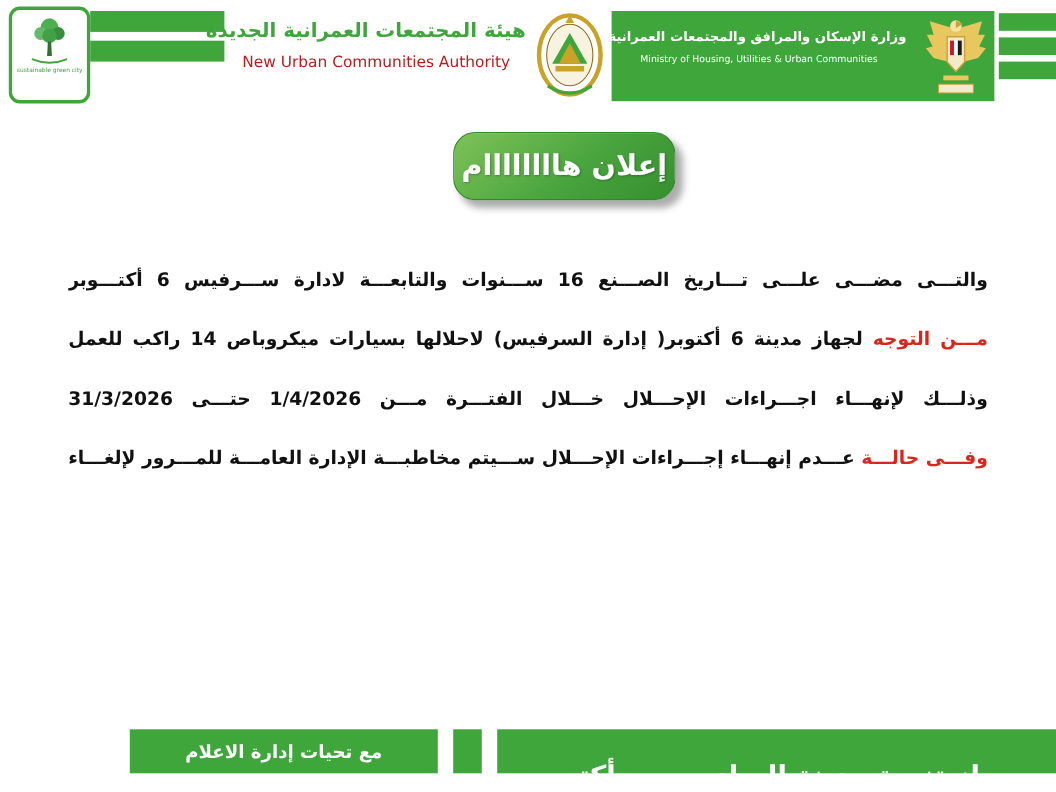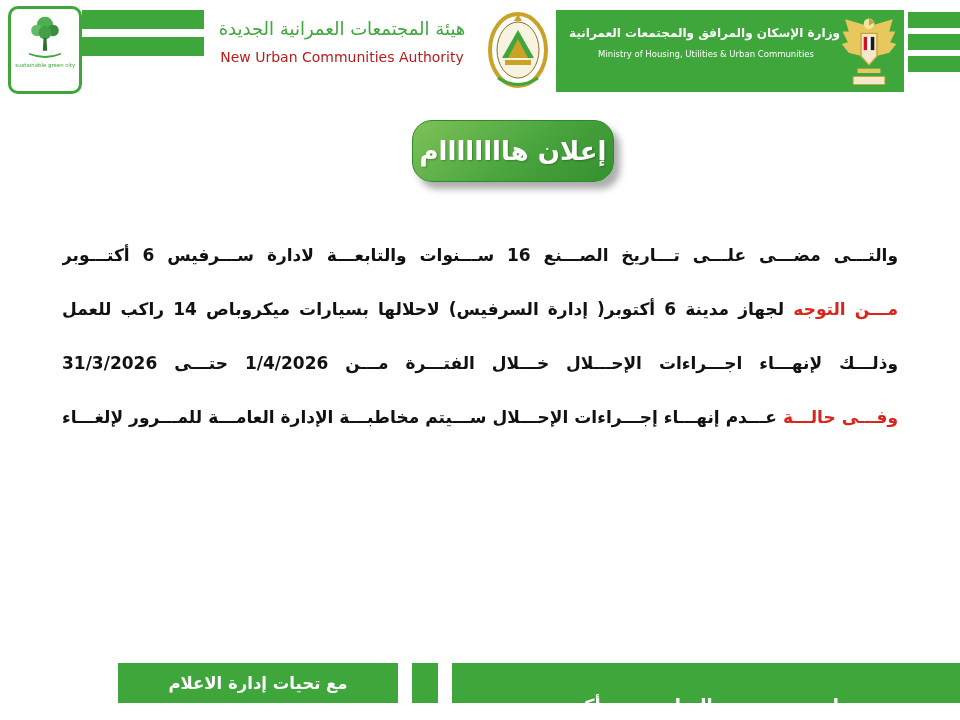--- a/index.html
+++ b/index.html
@@ -17,28 +17,28 @@
   }
   .city-logo-box svg{margin-top:4px;}
   .city-logo-caption{
     font-size:6px;color:#3fa63b;text-align:center;line-height:7px;
     white-space:nowrap;transform:scale(.9);
   }
   .stripe{position:absolute;background:#3fa63b;}
   .stripe-l1{left:82px;top:10px;width:122px;height:19px;}
   .stripe-l2{left:82px;top:37px;width:122px;height:19px;}
   .authority-block{position:absolute;left:206px;top:18px;width:272px;text-align:center;}
-  .authority-ar{direction:rtl;font-size:18px;font-weight:normal;color:#3fa63b;white-space:nowrap;}
+  .authority-ar{direction:rtl;font-size:18px;font-weight:bold;color:#3fa63b;white-space:nowrap;}
   .authority-en{font-size:14px;color:#b91c1c;margin-top:10px;white-space:nowrap;}
   .gold-emblem{position:absolute;left:486px;top:8px;width:64px;height:86px;}
   .ministry-block{
     position:absolute;left:556px;top:10px;width:348px;height:82px;background:#3fa63b;
   }
   .ministry-text{
-    position:absolute;left:16px;top:16px;width:268px;text-align:center;color:#fff;
+    position:absolute;left:0;top:16px;width:268px;text-align:center;color:#fff;
   }
   .ministry-ar{direction:rtl;font-size:12px;font-weight:bold;white-space:nowrap;}
   .ministry-en{font-size:8.5px;margin-top:9px;white-space:nowrap;}
   .eagle-emblem{position:absolute;right:2px;top:4px;width:66px;height:74px;}
   .stripe-r1{left:908px;top:12px;width:52px;height:16px;}
   .stripe-r2{left:908px;top:34px;width:52px;height:16px;}
   .stripe-r3{left:908px;top:56px;width:52px;height:16px;}
   
   .badge{
     position:absolute;left:412px;top:120px;width:200px;height:60px;
@@ -66,21 +66,21 @@
   .footer{position:absolute;left:0;top:663px;width:960px;height:40px;padding-left:44px;}
   .f-block{
     position:absolute;top:0;height:40px;background:#3fa63b;
     display:flex;align-items:center;justify-content:center;
   }
   .f-left{left:118px;width:280px;}
   .f-mid{left:412px;width:26px;}
   .f-right{left:452px;width:508px;}
   .f-text{direction:rtl;color:#ffffff;font-weight:bold;white-space:nowrap;}
   .f-left .f-text{font-size:16.5px;}
-  .f-right .f-text{font-size:18px;margin-top:44px;}
+  .f-right .f-text{font-size:25px;margin-top:44px;}
 </style>
 </head>
 <body>
 
 <div class="page">
 
   <div class="header">
 
     <div class="city-logo-box">
       <svg width="44" height="48" viewBox="0 0 60 66">

